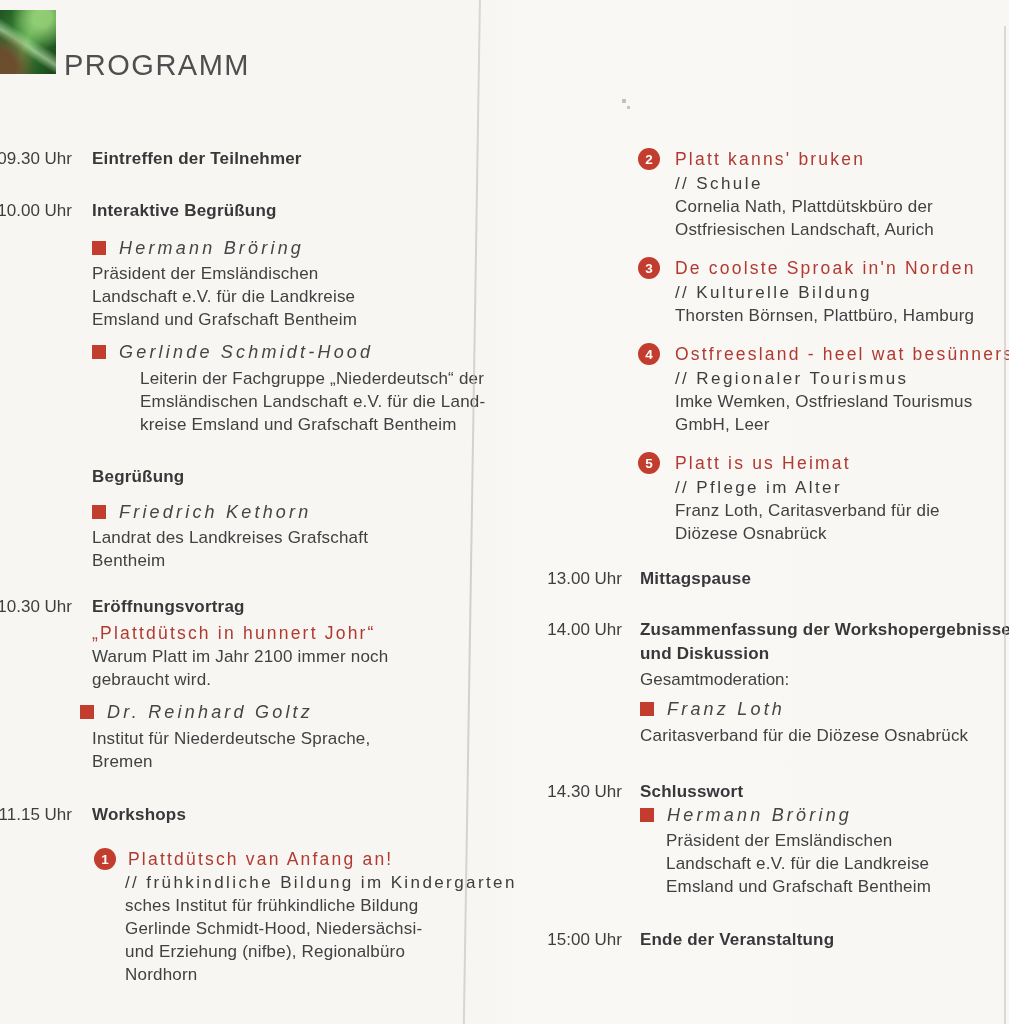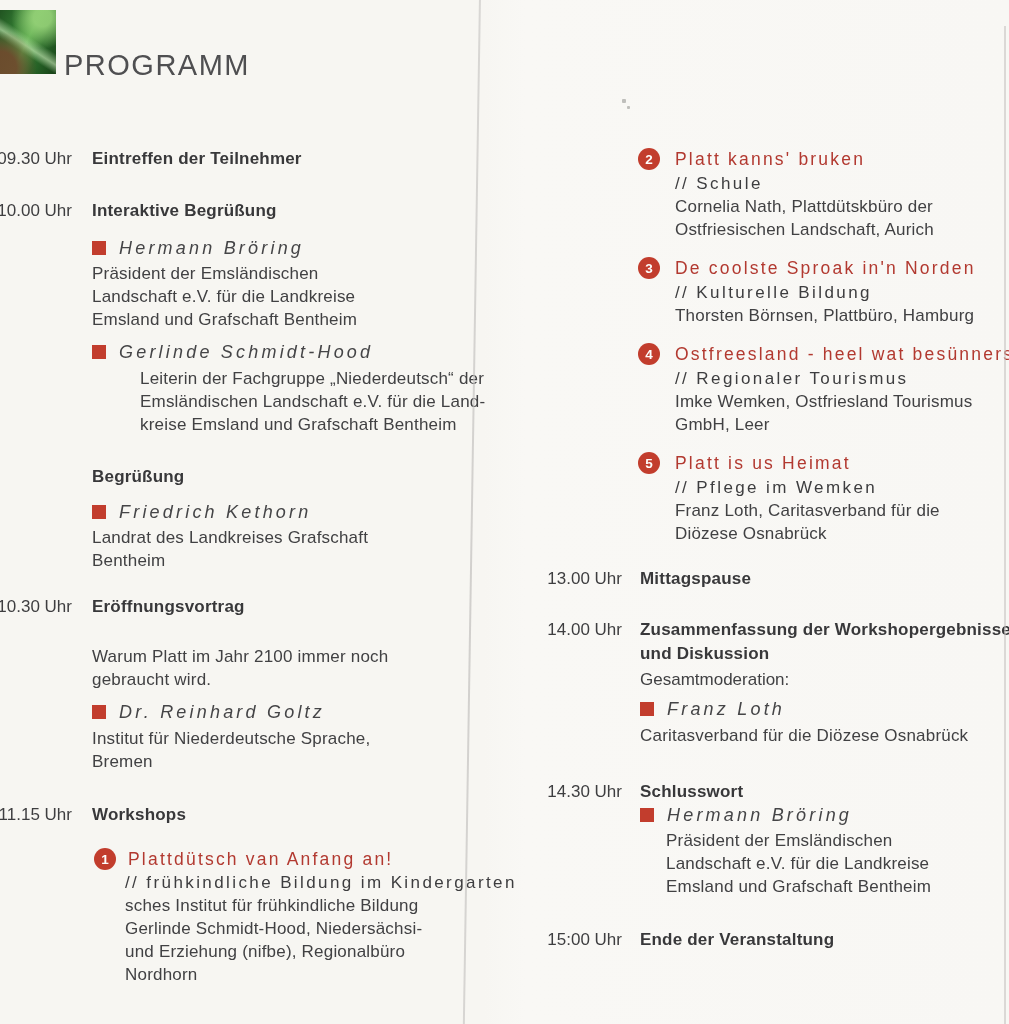--- a/index.html
+++ b/index.html
@@ -94,26 +94,27 @@
     <span class="sq"></span>
     <span class="name">Friedrich Kethorn</span>
   </div>
   <div class="abs lines" style="left:92px;top:526px;">
     <div>Landrat des Landkreises Grafschaft</div>
     <div>Bentheim</div>
   </div>
 
   <div class="time" style="left:-14px;top:595px;">10.30 Uhr</div>
   <div class="abs t b" style="left:92px;top:595px;">Eröffnungsvortrag</div>
+  <div class="wst" style="left:92px;top:622px;">„Plattdütsch in hunnert Johr“</div>
   <div class="abs lines" style="left:92px;top:645px;">
     <div>Warum Platt im Jahr 2100 immer noch</div>
     <div>gebraucht wird.</div>
   </div>
 
-  <div class="speaker" style="left:92px;top:700px;justify-content:flex-end;">
+  <div class="speaker" style="left:80px;top:700px;justify-content:flex-end;">
     <span class="sq"></span>
     <span class="name">Dr. Reinhard Goltz</span>
   </div>
   <div class="abs lines" style="left:92px;top:727px;">
     <div>Institut für Niederdeutsche Sprache,</div>
     <div>Bremen</div>
   </div>
 
   <div class="time" style="left:-14px;top:803px;">11.15 Uhr</div>
   <div class="abs t b" style="left:92px;top:803px;">Workshops</div>
@@ -165,21 +166,21 @@
       <div>Imke Wemken, Ostfriesland Tourismus</div>
       <div>GmbH, Leer</div>
     </div>
   </div>
 
   <div class="circle" style="left:638px;top:452px;">
     <span>5</span>
   </div>
   <div class="wst" style="left:675px;top:452px;">Platt is us Heimat</div>
   <div class="abs" style="left:675px;top:476px;">
-    <div class="sub">// Pflege im Wemken</div>
+    <div class="sub">// Pflege im Alter</div>
     <div class="lines">
       <div>Franz Loth, Caritasverband für die</div>
       <div>Diözese Osnabrück</div>
     </div>
   </div>
 
   <div class="rtime" style="left:542px;top:567px;">13.00 Uhr</div>
   <div class="abs t b" style="left:640px;top:567px;">Mittagspause</div>
 
   <div class="rtime" style="left:542px;top:618px;">14.00 Uhr</div>

